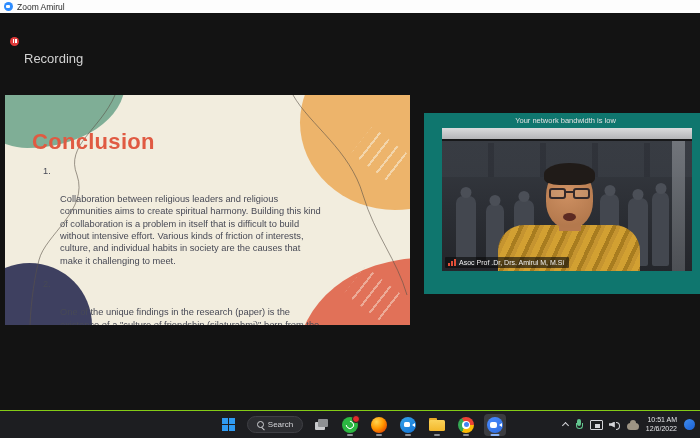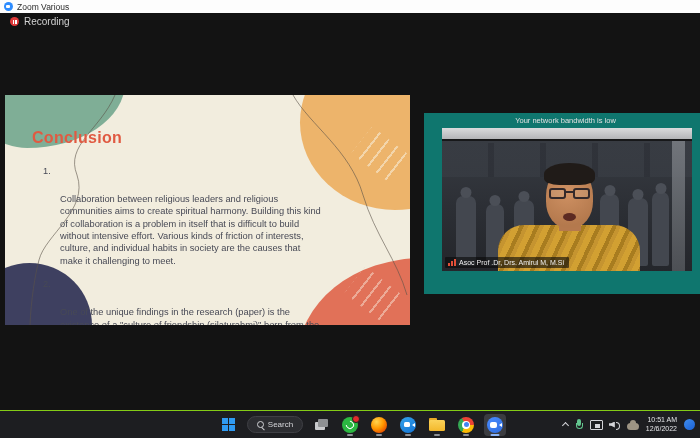--- a/index.html
+++ b/index.html
@@ -12,37 +12,37 @@
     display:flex; align-items:center; gap:4px; padding-left:4px; font-size:8.5px; color:#2b2b2b; }
   .zoom-dot { width:9px; height:9px; border-radius:50%; background:#2d8cff; position:relative; flex:0 0 auto; }
   .zoom-dot::after { content:""; position:absolute; left:2px; top:3px; width:4px; height:3px; background:#fff; border-radius:1px; }
 
   
   .meeting { position:absolute; top:13px; left:0; right:0; bottom:28px; background:#131313; }
   .recording { position:absolute; left:10px; top:3px; display:flex; align-items:center; gap:5px; }
   .rec-dot { width:9px; height:9px; border-radius:50%; background:#e03a3a; position:relative; }
   .rec-dot::before { content:""; position:absolute; left:2.5px; top:2.5px; width:1.5px; height:4px; background:#fff; }
   .rec-dot::after  { content:""; position:absolute; left:5px;   top:2.5px; width:1.5px; height:4px; background:#fff; }
-  .rec-label { font-size:10px; color:#d2d2d2; }
+  .rec-label { font-size:13px; color:#d2d2d2;margin-top:35px; }
 
   
   .slide { position:absolute; left:5px; top:82px; width:405px; height:230px;
     background:#f2edde; overflow:hidden; }
   .blob { position:absolute; }
   .blob-teal { left:-30px; top:-22px; width:150px; height:75px; background:#7fae96;
     border-radius:0 0 75% 40% / 0 0 100% 70%; }
   .blob-orange { left:295px; top:-60px; width:190px; height:175px; background:#edb46b; border-radius:50%; }
   .blob-navy { left:-38px; top:168px; width:125px; height:125px; background:#3e4060; border-radius:50%; }
   .blob-coral { left:293px; top:163px; width:250px; height:200px; background:#e17158; border-radius:50%; }
   .stripes { position:absolute; width:46px; height:34px; transform:rotate(38deg); opacity:.65;
     background:repeating-linear-gradient(90deg,transparent 0 9px,#f6e7cd 9px 11px); }
   .stripes.on-orange { left:352px; top:42px; }
   .stripes.on-coral  { left:345px; top:182px; background:repeating-linear-gradient(90deg,transparent 0 9px,#f2c9b8 9px 11px); }
   .curves { position:absolute; inset:0; width:100%; height:100%; }
-  .slide-title { position:absolute; left:27px; top:34px; font-size:16px; font-weight:700;
+  .slide-title { position:absolute; left:27px; top:34px; font-size:22px; font-weight:700;
     color:#e05a42; letter-spacing:.3px; }
   .slide-list { position:absolute; left:38px; top:70px; width:278px; display:flex;
     flex-direction:column; gap:11px; }
   .slide-item { display:flex; font-size:9.3px; line-height:1.33; color:#474955; }
   .item-num { width:17px; flex:0 0 auto; }
   .item-text { flex:1;margin-top:28px; }
 
   
   .video-panel { position:absolute; left:417px; top:100px; width:283px; height:181px; background:#0f766e;margin-left:7px; }
   .bandwidth { position:absolute; top:3px; left:0; right:0; text-align:center; font-size:7.5px; color:#e0e0e0; }
@@ -165,21 +165,21 @@
   .clock { text-align:right; font-size:7px; line-height:1.25; color:#e4e5e8; }
   .notif { width:11px; height:11px; border-radius:50%; background:linear-gradient(145deg,#3f8ced,#1b62d6); }
 </style>
 </head>
 <body>
 
 <div class="window">
 
   <div class="titlebar">
     <span class="zoom-dot"></span>
-    <span>Zoom Various</span>
+    <span>Zoom Amirul</span>
   </div>
 
   <div class="meeting">
 
     <div class="recording">
       <span class="rec-dot"></span>
       <span class="rec-label">Recording</span>
     </div>
 
     <div class="slide">

